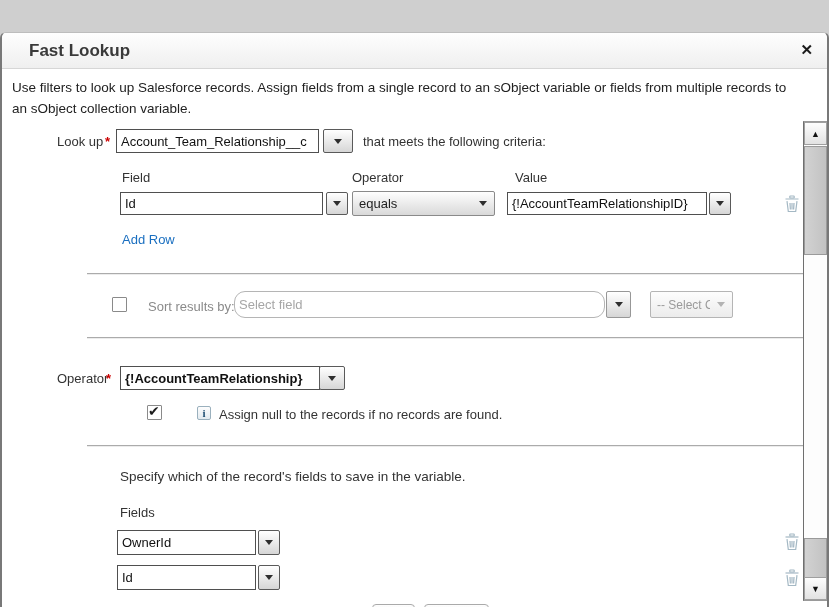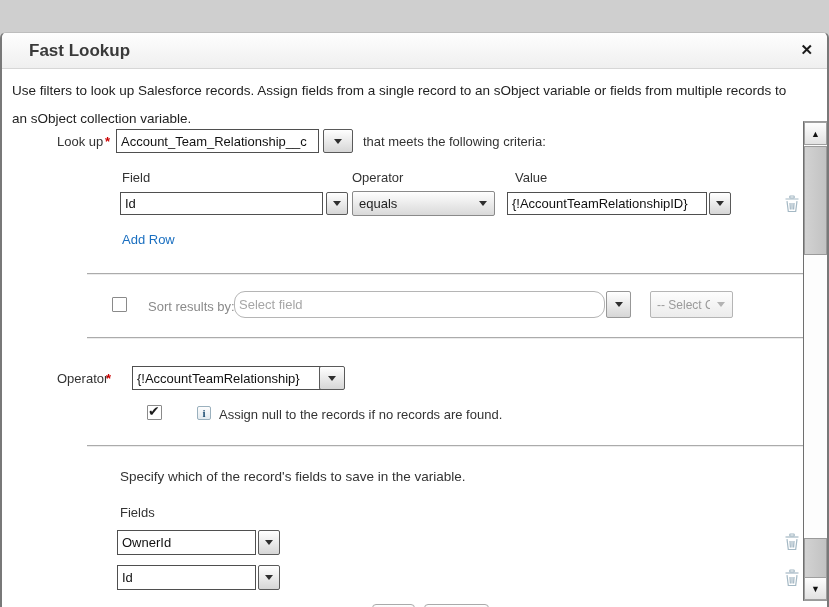--- a/index.html
+++ b/index.html
@@ -11,21 +11,21 @@
     border-radius:6px 6px 3px 3px;overflow:hidden;
     font-family:"Liberation Sans",sans-serif;color:#222;margin-top:32px;
   }
   .titlebar{
     position:absolute;left:0;top:0;width:100%;height:36px;
     background:linear-gradient(#fefefe,#efefef);
     border-bottom:1px solid #d6d6d6;
   }
   .title{position:absolute;left:27px;top:8px;font-size:17px;font-weight:bold;color:#3a3a3a;}
   .close{position:absolute;right:14px;top:7px;font-size:15px;font-weight:bold;color:#1a1a1a;cursor:pointer;line-height:20px;}
-  .desc{position:absolute;left:10px;top:44px;width:788px;font-size:13.5px;line-height:28px;color:#222;}
+  .desc{position:absolute;left:10px;top:44px;width:788px;font-size:13.5px;line-height:21px;color:#222;}
   .lbl{position:absolute;font-size:13px;color:#333;white-space:nowrap;}
   .req{color:#cc0000;font-weight:bold;}
   .tinput{
     position:absolute;border:1px solid #4f4f4f;background:#fff;color:#111;
     font-family:"Liberation Sans",sans-serif;font-size:13px;padding:1px 4px;outline:none;
   }
   .tinput::placeholder{color:#a6a6a6;opacity:1;}
   .tinput.dim{border-color:#b5b5b5;}
   .ddbtn{
     position:absolute;border:1px solid #5a5a5a;border-radius:2px;
@@ -145,21 +145,21 @@
     <span class="sel-txt">-- Select One --</span>
     <span class="sel-arr">
         <span class="arr gray"></span>
       </span>
   </div>
 
   <div class="hr" style="left:85px;top:304px;width:716px;"></div>
 
   <span class="lbl" style="left:55px;top:338px;">Operator</span>
   <span class="lbl req" style="left:104px;top:338px;">*</span>
-  <input class="tinput" style="left: 130px; top: 333px; width: 200px; height: 24px;" value="{!AccountTeamRelationship}">
+  <input class="tinput" style="left: 118px; top: 333px; width: 200px; height: 24px; font-weight: bold;" value="{!AccountTeamRelationship}">
   <button class="ddbtn" style="left:317px;top:333px;width:26px;height:24px;">
       <span class="arr"></span>
     </button>
 
   <span class="cb" style="left:145px;top:372px;">
     <span class="tick">✔</span>
   </span>
   <span class="info" style="left:195px;top:373px;">i</span>
   <span class="lbl" style="left:217px;top:374px;">Assign null to the records if no records are found.</span>
 

